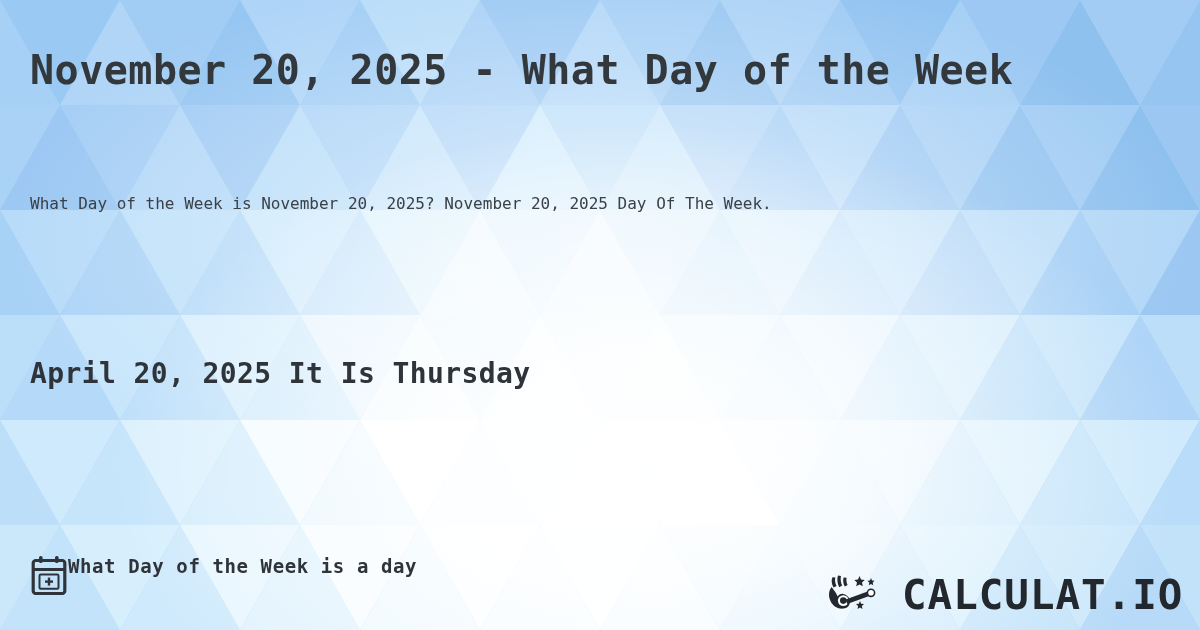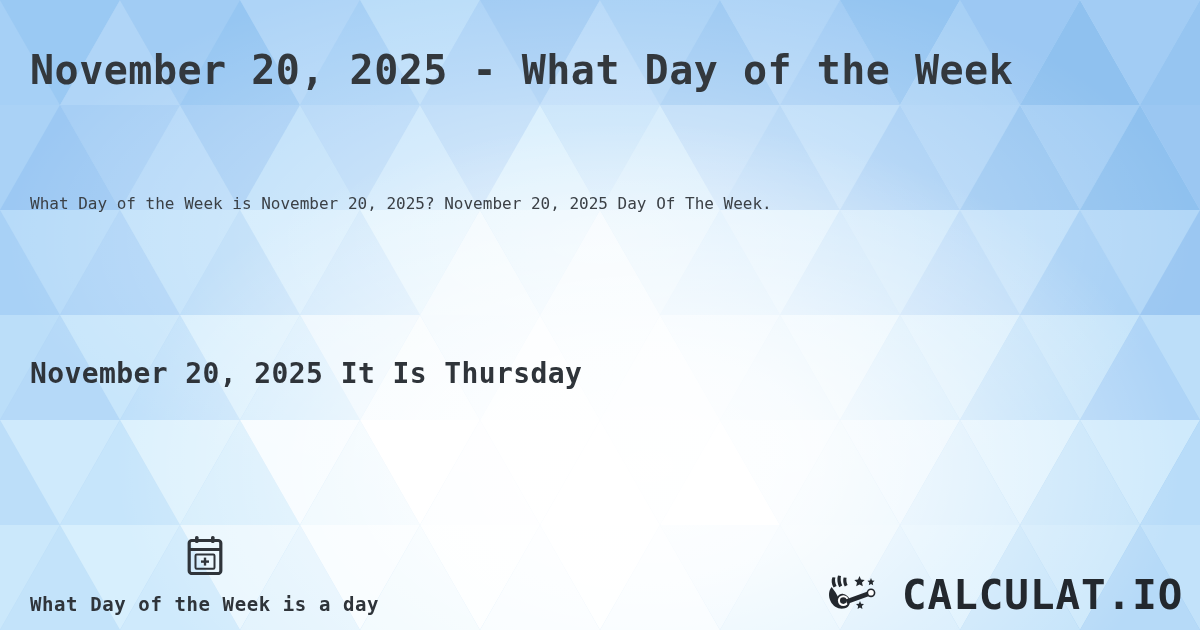--- a/index.html
+++ b/index.html
@@ -92,23 +92,21 @@
     left: 30px;
     right: 22px;
     bottom: 28px;
     height: 54px;
     display: flex;
     align-items: center;
     justify-content: space-between;
   }
   .footer-left {
     display: flex;
-    align-items: center;
-    gap: 18px;
-    flex-direction: column;
+    align-items: flex-start;
   }
   .cal-icon {
     width: 38px;
     height: 40px;
     flex: 0 0 auto;
     display: block;
   }
   .footer-text {
     font-family: "DejaVu Sans Mono", "Liberation Mono", monospace;
     font-weight: bold;
@@ -309,21 +307,21 @@
   </svg>
 
   <div id="bg-wash"></div>
 
   <div id="content">
 
     <h1 class="page-title">November 20, 2025 - What Day of the Week</h1>
 
     <p class="page-subtitle">What Day of the Week is November 20, 2025? November 20, 2025 Day Of The Week.</p>
 
-    <p class="result-line">November 20, 2025 It Is Thursday</p>
+    <p class="result-line">April 20, 2025 It Is Thursday</p>
 
     <div class="footer">
 
       <div class="footer-left">
         <svg class="cal-icon" viewBox="0 0 38 40" xmlns="http://www.w3.org/2000/svg">
 
           <rect x="9" y="1" width="3.6" height="7" rx="1.6" fill="#2f343a"></rect>
           <rect x="25" y="1" width="3.6" height="7" rx="1.6" fill="#2f343a"></rect>
 
           <rect x="3.2" y="5.5" width="31.6" height="33" rx="2.6" fill="none" stroke="#2f343a" stroke-width="3.2"></rect>

